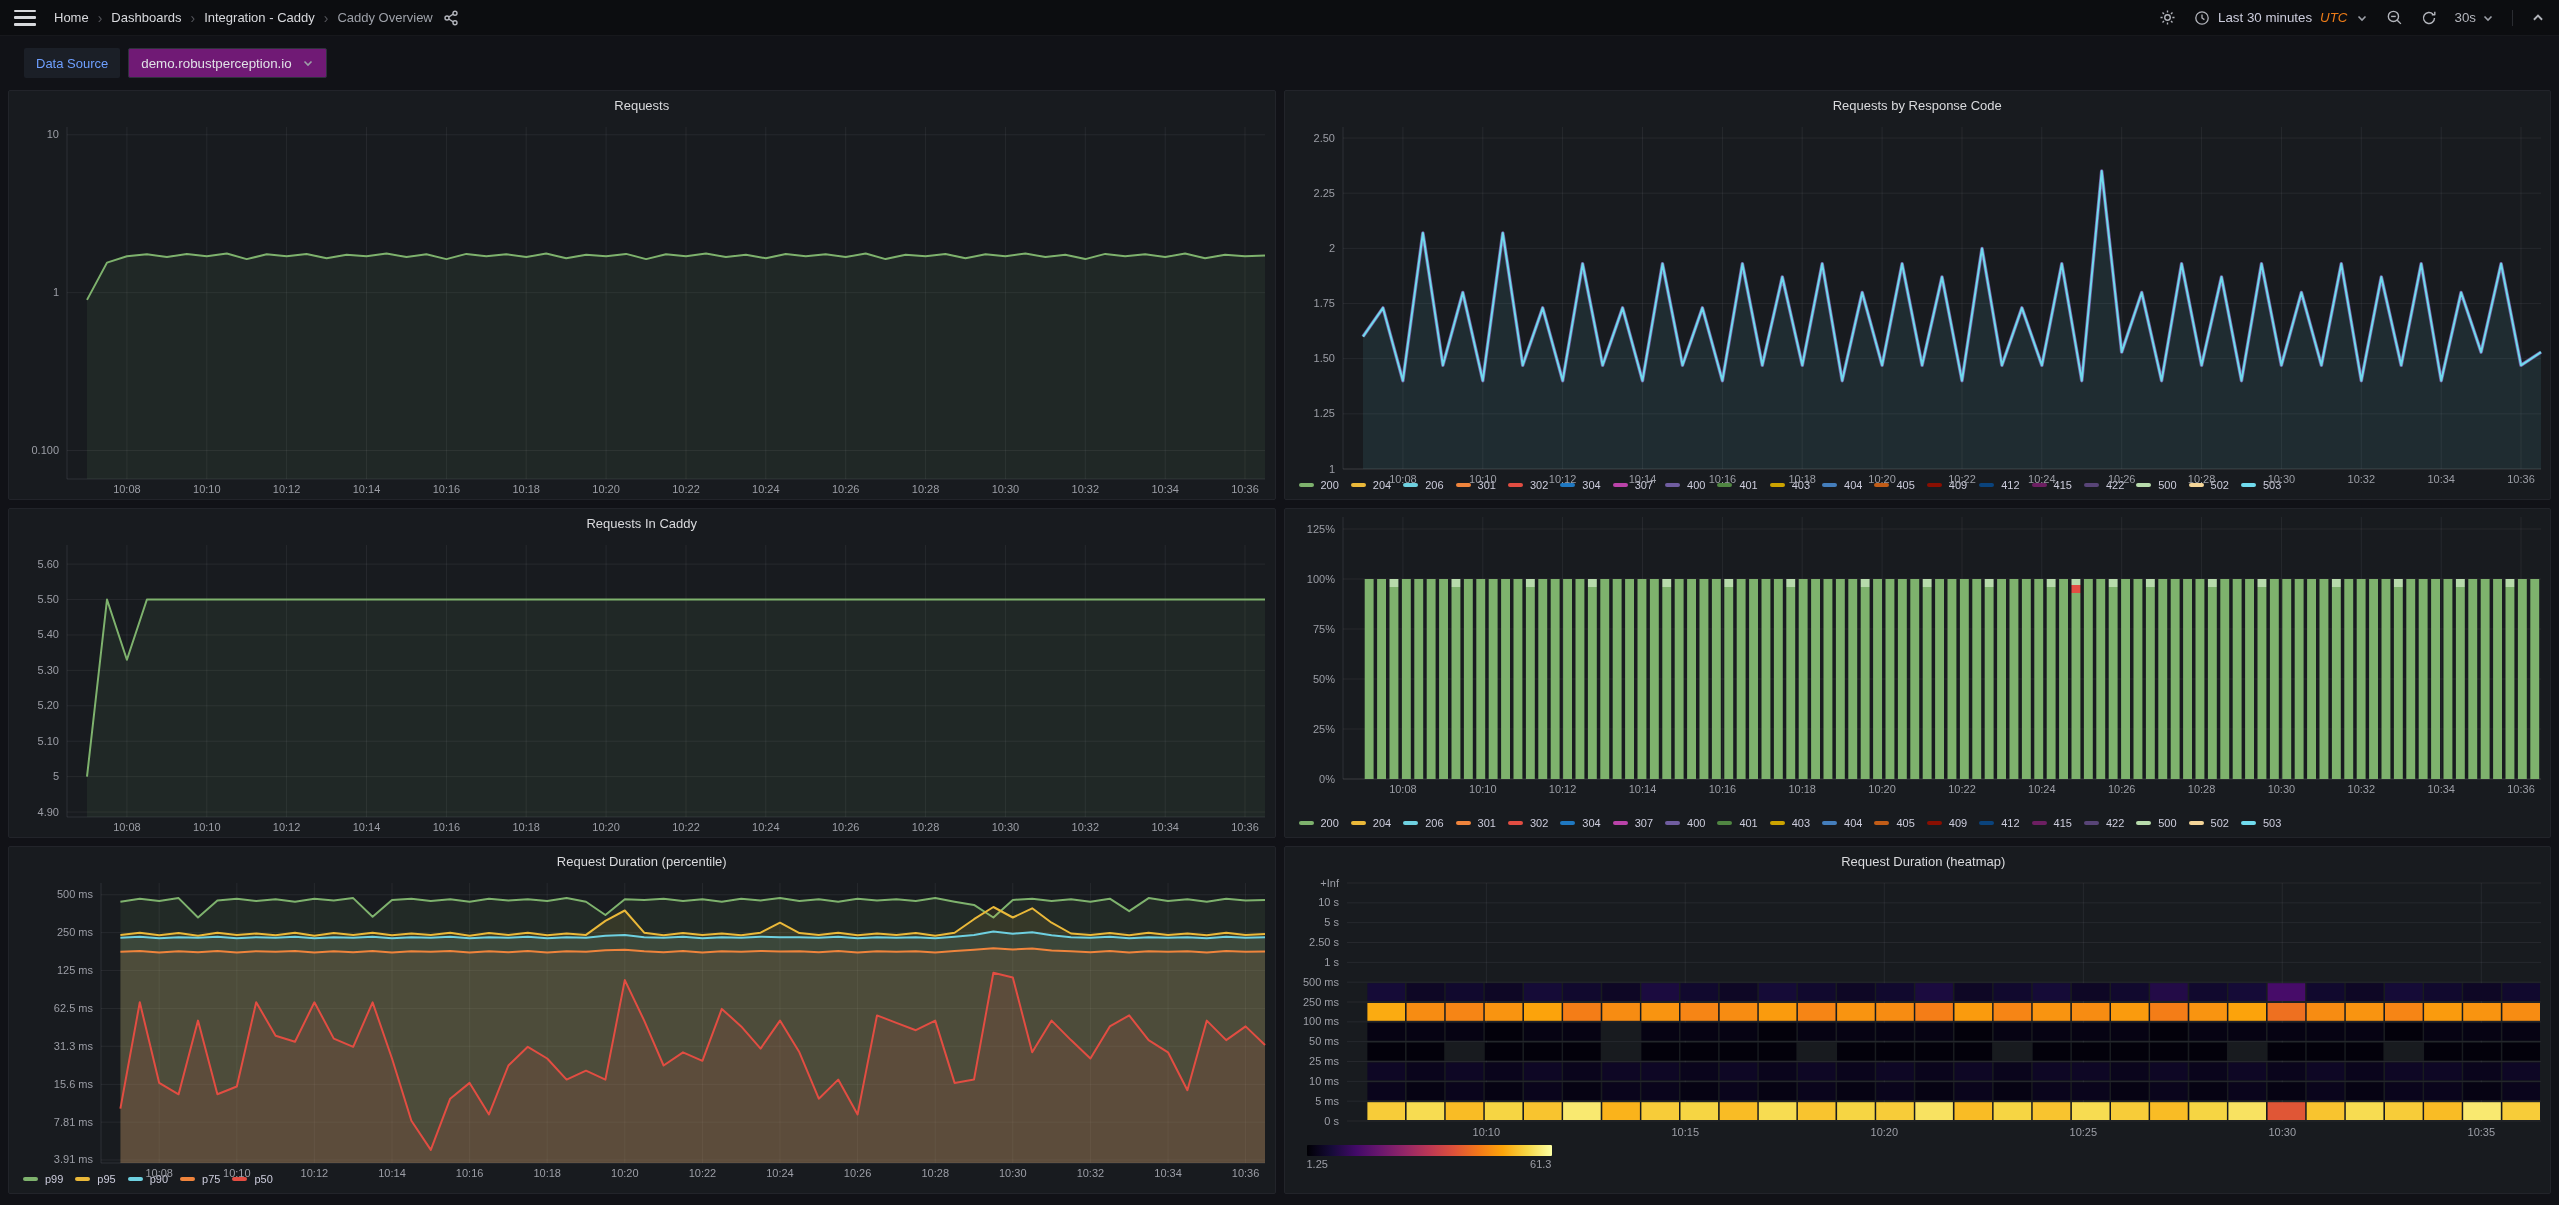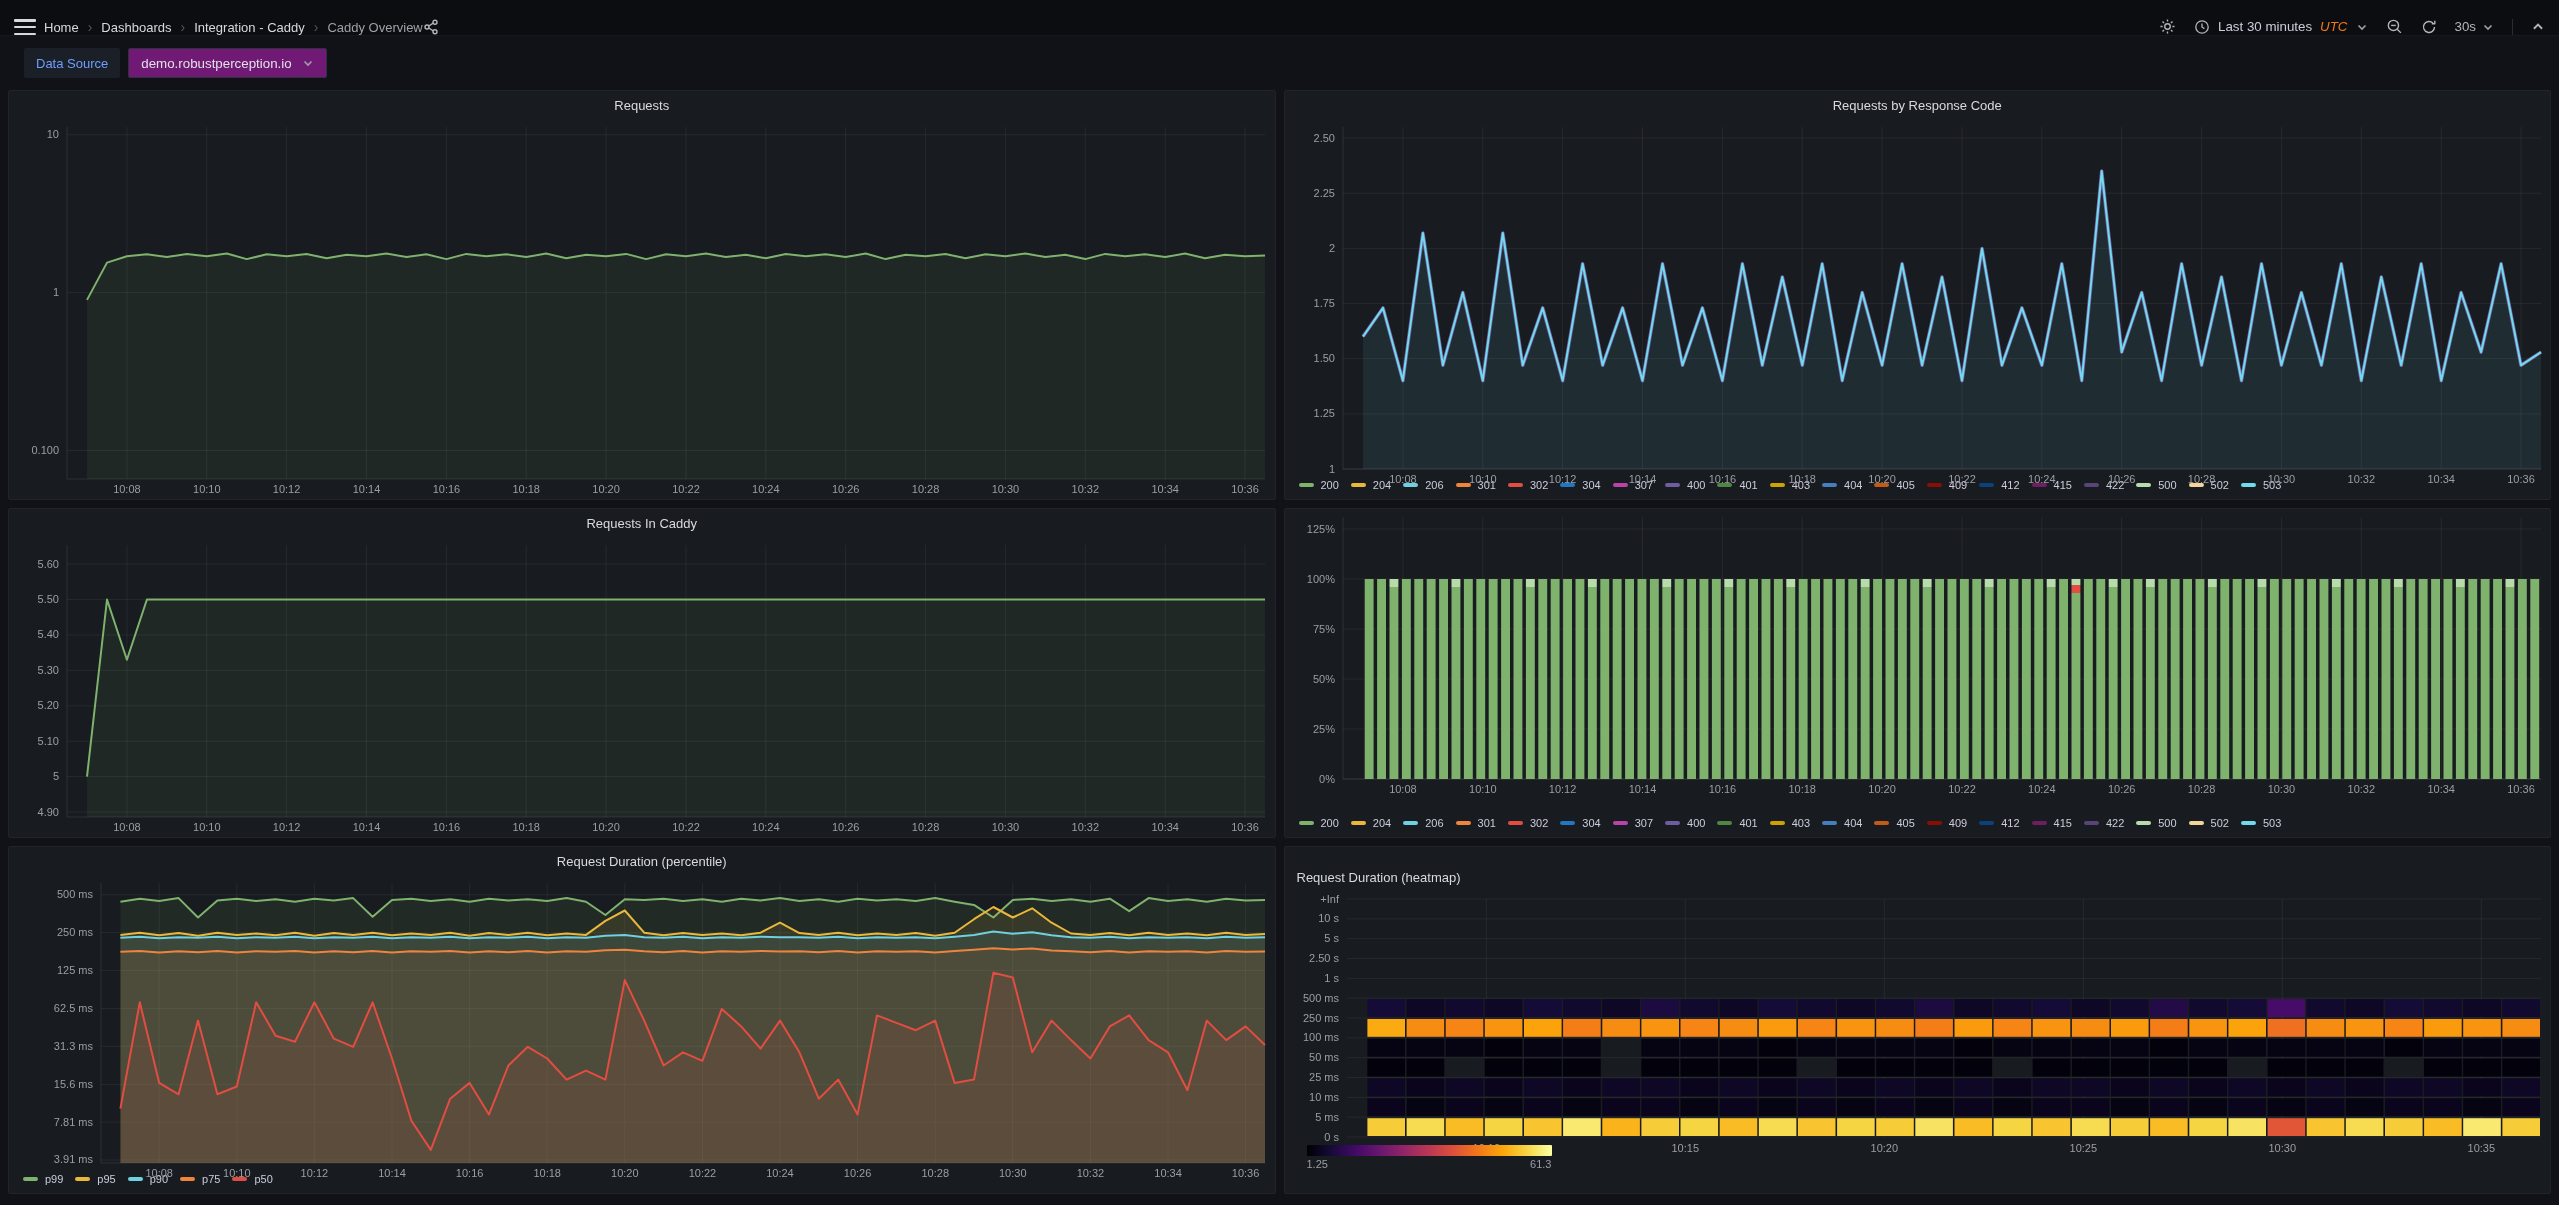--- a/index.html
+++ b/index.html
@@ -6,21 +6,21 @@
   html { background:#0b0c0e; }
   body {
     width:2559px; height:1205px; overflow:hidden;
     background:#111217;
     font-family:"Liberation Sans", sans-serif;
     color:#ccccdc; font-size:13px;
   }
   
   .topnav {
     height:36px; background:#0c0d10; border-bottom:1px solid #17181c;
-    display:flex; align-items:flex-end; padding:0 14px; 
+    display:flex; align-items:center; padding:0 14px; gap:10px;
   }
   .hamburger { width:22px; height:16px; display:flex; flex-direction:column; justify-content:space-between; cursor:pointer; background:none; border:none; }
   .hamburger i { display:block; height:2.5px; background:#d8d9dd; border-radius:1px; }
   .crumbs { display:flex; align-items:center; gap:9px; margin-left:8px; }
   .crumb { color:#d8d9dd; cursor:pointer; }
   .crumb.current { color:#9da0a8; }
   .crumb-sep { color:#55565c; font-size:14px; }
   .iconbtn { background:none; border:none; cursor:pointer; display:flex; align-items:center; gap:6px; color:#b3b5bc; }
   .spacer { flex:1; }
   .nav-right { display:flex; align-items:center; gap:18px; }
@@ -41,21 +41,21 @@
   
   .grid {
     display:grid; grid-template-columns:1fr 1fr; grid-template-rows:410px 330px 348px;
     gap:8px; padding:0 8px 8px 8px;
   }
   .panel {
     background:#181b1f; border:1px solid #22242a; border-radius:2px;
     display:flex; flex-direction:column; overflow:hidden; min-width:0;
   }
   .panel-header { height:28px; flex:none; display:flex; align-items:center; justify-content:center; cursor:pointer; }
-  .panel-header.left { justify-content:flex-start; padding-left:12px;margin-top:16px; }
+  .panel-header.left { justify-content:center; padding-left:12px; }
   .panel-title { font-size:13px; font-weight:500; color:#d9dadd; }
   .chart-body { flex:1; position:relative; min-height:0; }
   .legend { flex:none; display:flex; flex-wrap:wrap; align-items:center; column-gap:18px; row-gap:3px; padding:2px 10px 8px 14px; font-size:11px; color:#ccccdc;gap:12px; }
   .legend-item { display:flex; align-items:center; gap:7px; cursor:pointer; }
   .legend-chip { width:15px; height:4px; border-radius:2px; display:inline-block; }
   
   .colorbar-wrap { flex:none; height:52px; padding:4px 0 0 22px; }
   .colorbar {
     position:relative; width:245px; height:11px; border-radius:1px;
     background:linear-gradient(to right,#000004,#160b39 10%,#420a68 20%,#6a176e 30%,#932667 40%,#bc3754 50%,#dd513a 60%,#f37819 70%,#fca50a 80%,#f6d746 90%,#fcffa4);

